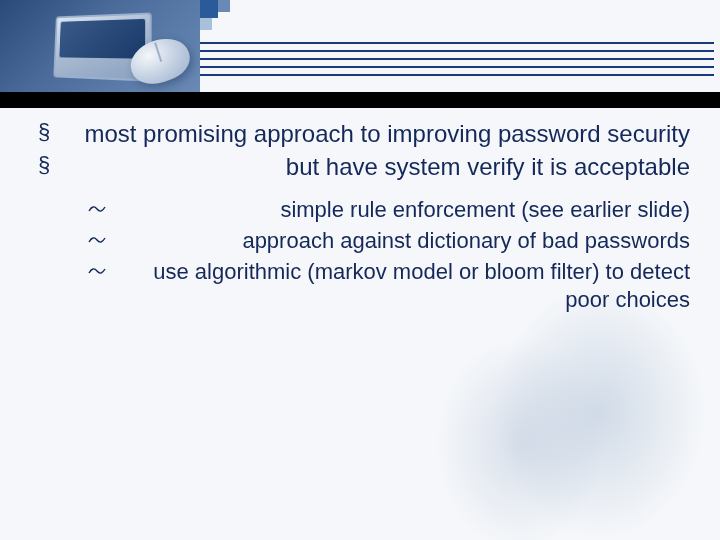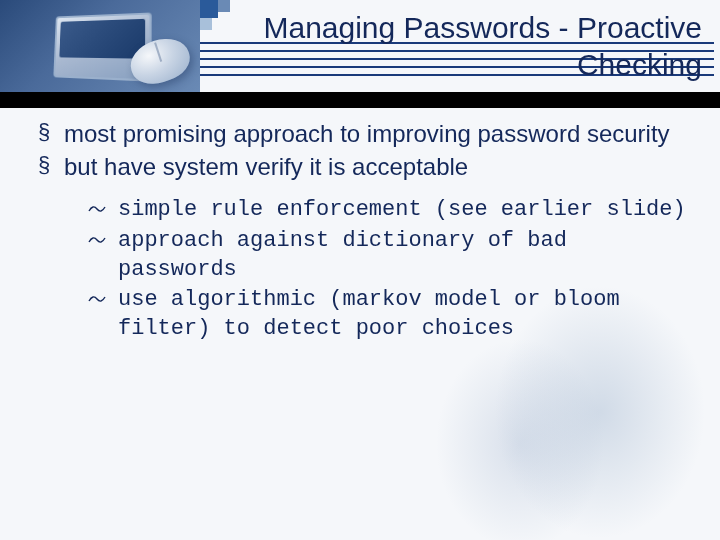--- a/index.html
+++ b/index.html
@@ -143,20 +143,21 @@
     background: #000;
     z-index: 2;
   }
   .content {
     position: relative;
     padding: 22px 30px 0 38px;
     z-index: 1;
   }
   ul.main {
     list-style: none;
+    text-align: right;
   }
   ul.main > li {
     position: relative;
     padding-left: 26px;
     font-size: 24px;
     line-height: 1.3;
     color: #14285a;
     margin-bottom: 2px;
   }
   ul.main > li::before {
@@ -164,21 +165,20 @@
     position: absolute;
     left: 0;
     top: 0;
     font-size: 22px;
     color: #14285a;
   }
   ul.sub {
     list-style: none;
     margin-top: 14px;
     margin-left: 24px;
-    font-family: Liberation Mono, monospace;
   }
   ul.sub > li {
     position: relative;
     padding-left: 30px;
     font-size: 22px;
     line-height: 1.3;
     color: #14285a;
     margin-bottom: 2px;
   }
   ul.sub > li .subicon {
@@ -204,21 +204,20 @@
       <span></span>
     </div>
   <div class="title-area">
     <div class="title-lines">
       <div></div>
         <div></div>
         <div></div>
         <div></div>
         <div></div>
     </div>
-    <h1 class="slide-title">Managing Passwords - Proactive Checking</h1>
   </div>
 </div>
 
 <div class="black-bar"></div>
 
 <div class="content">
   <ul class="main">
     <li><span>most promising approach to improving password security</span></li>
     <li><span>but have system verify it is acceptable</span>
       <ul class="sub">

